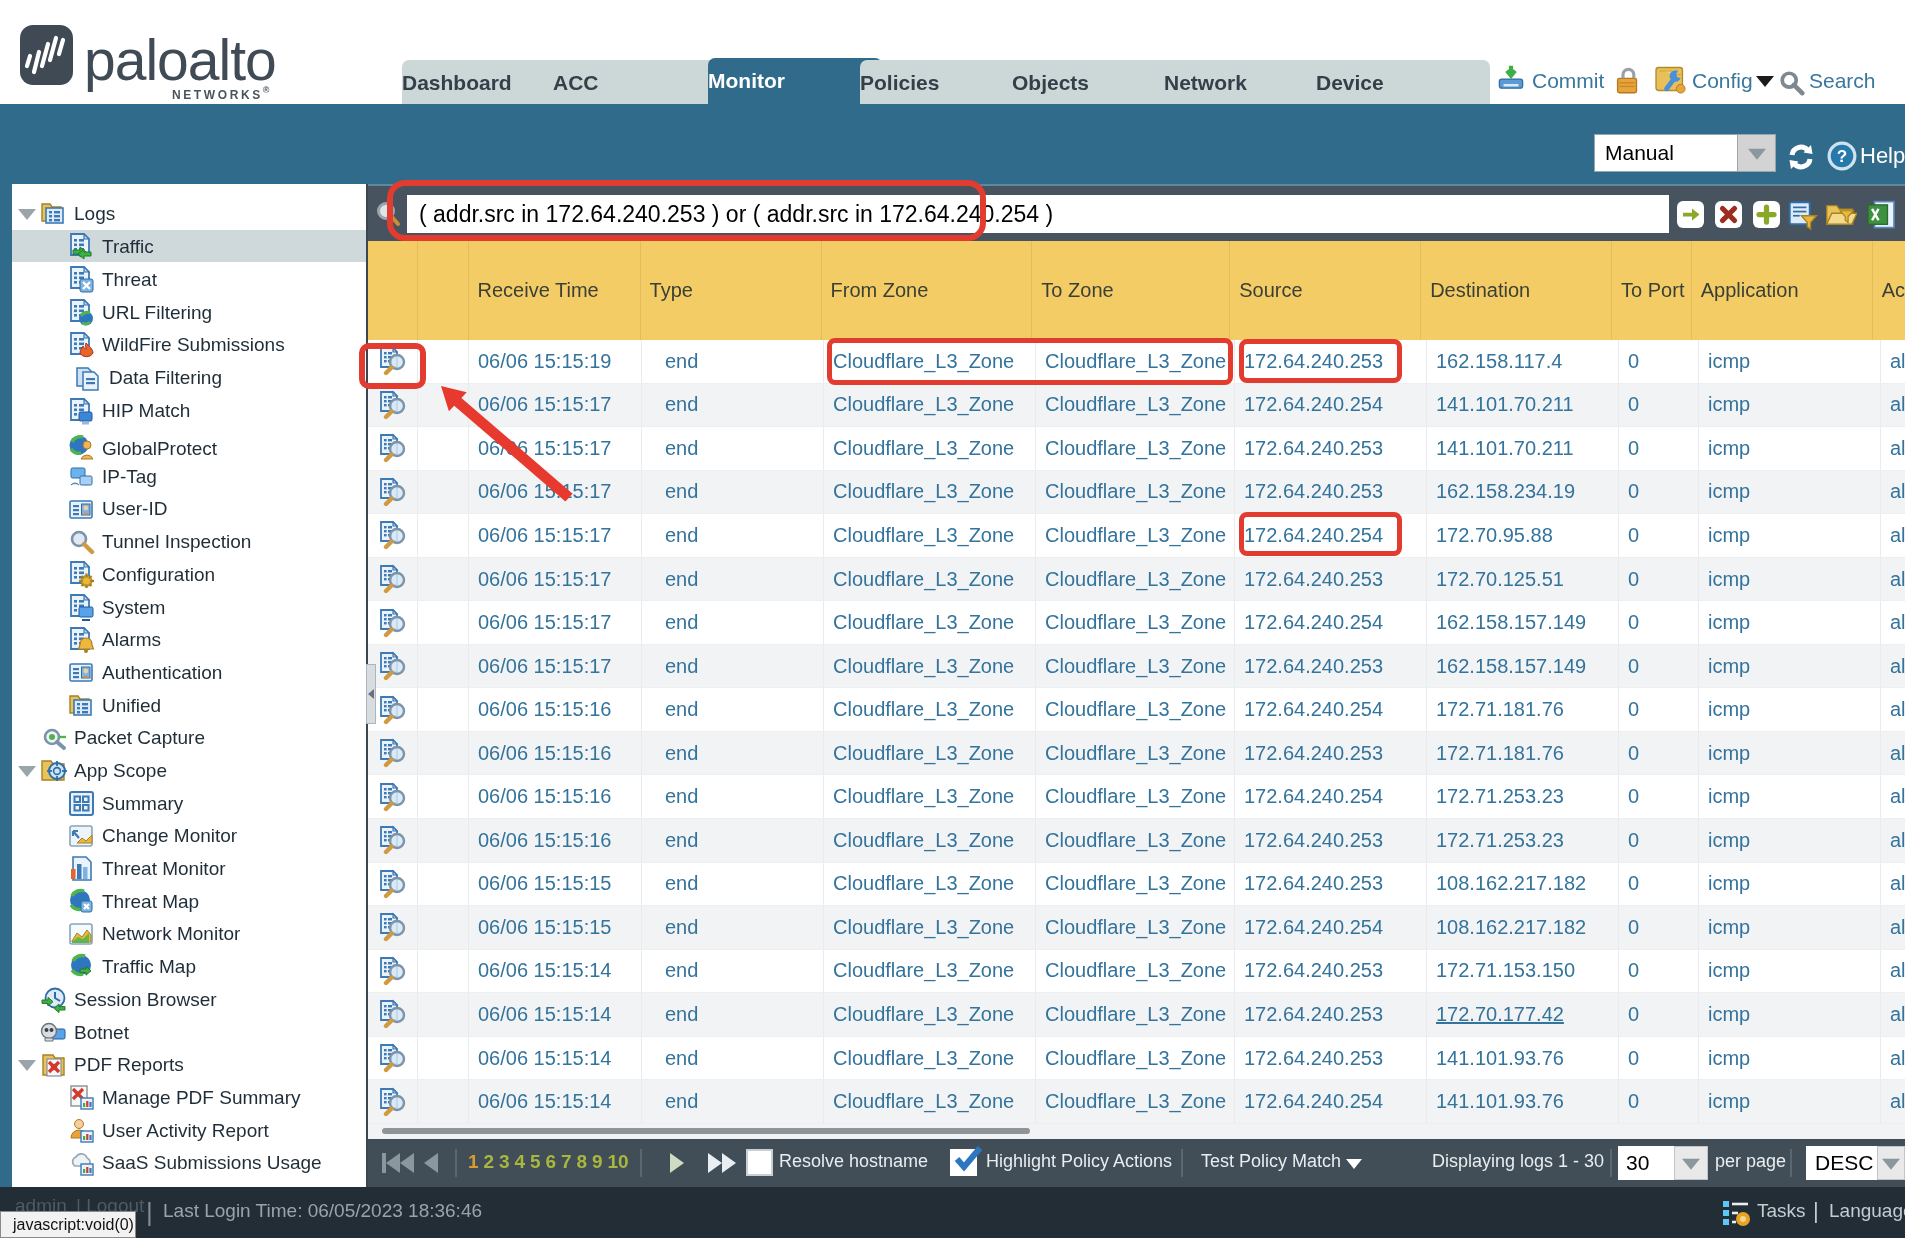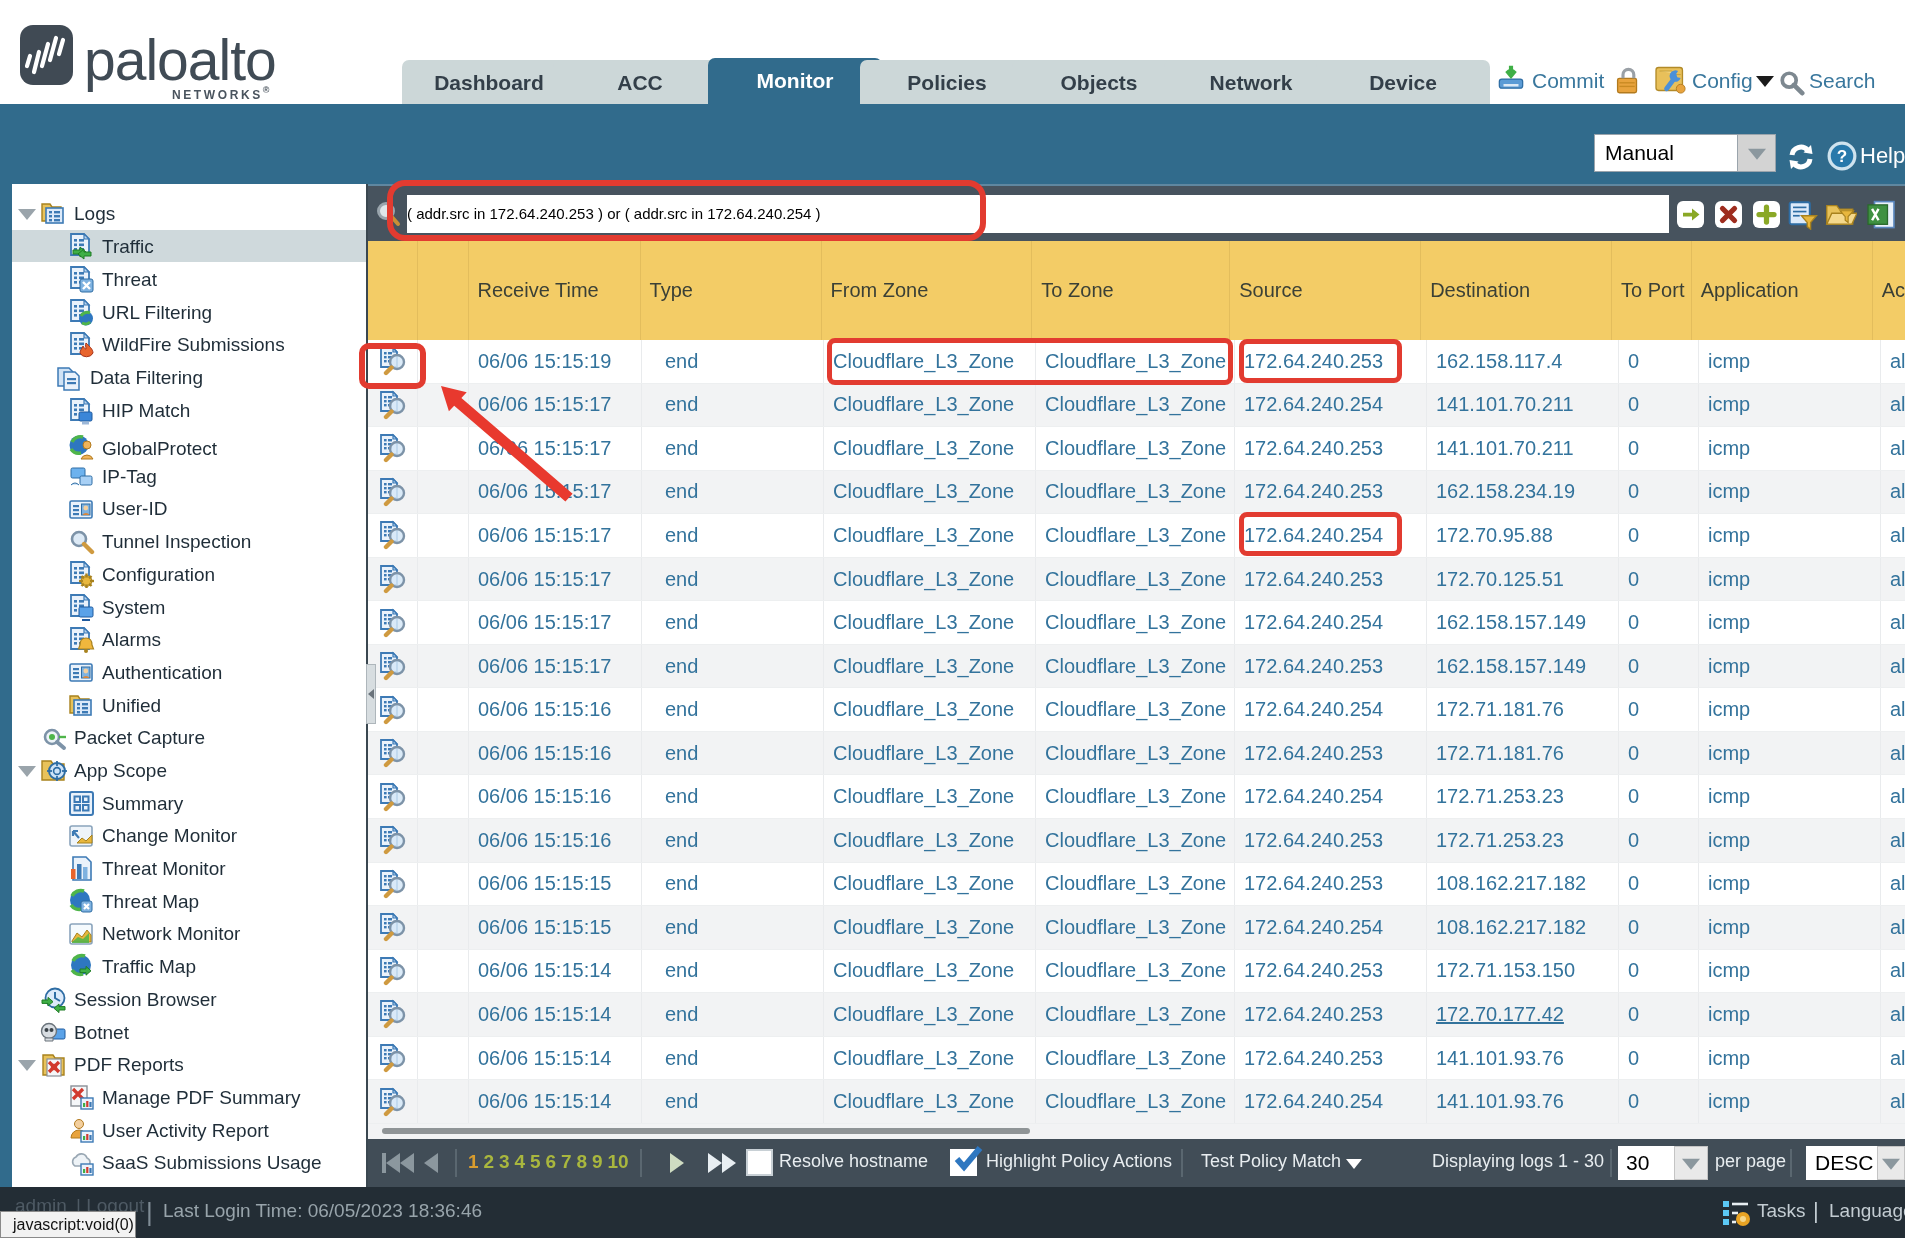--- a/index.html
+++ b/index.html
@@ -2,41 +2,41 @@
 <html><head>
 <meta charset="utf-8">
 <style>
   * { margin:0; padding:0; box-sizing:border-box; }
   html,body { width:1905px; height:1238px; overflow:hidden; font-family:"Liberation Sans",sans-serif; background:#fff; }
   
   #hdr { position:absolute; left:0; top:0; width:1905px; height:104px; background:#ffffff; }
   #logobox { position:absolute; left:20px; top:25px; width:53px; height:60px; background:#404a54; border-radius:13px; }
   #logotext { position:absolute; left:84px; top:27px; color:#404b55; font-size:57px; letter-spacing:-1px; }
   #networks { position:absolute; left:172px; top:85px; color:#4a545e; font-size:12px; font-weight:bold; letter-spacing:2.6px; }
-  .tab { position:absolute; top:60px; height:44px; width:174px; background:#ccd7d8; border-radius:7px 7px 0 0; color:#333f49; font-size:21px; font-weight:bold; text-align:center; line-height:46px; }
+  .tab { position:absolute; top:60px; height:44px; width:174px; background:#ccd7d8; border-radius:7px 7px 0 0; color:#333f49; font-size:21px; font-weight:bold; line-height:46px; }
   .tab.active { background:#316b8c; color:#ffffff; top:58px; height:46px; }
   .hicon { position:absolute; top:66px; height:30px; }
   .htext { position:absolute; top:69px; color:#39779d; font-size:21px; }
   
   #teal { position:absolute; left:0; top:104px; width:1905px; height:80px; background:#316b8c; }
   #manualbox { position:absolute; left:1594px; top:30px; width:144px; height:38px; background:#ffffff; border:1px solid #9aa4ac; font-size:21px; color:#000; line-height:36px; padding-left:10px; }
   #manualarrow { position:absolute; left:1738px; top:30px; width:38px; height:38px; background:#d3d3d3; border:1px solid #9aa4ac; border-left:none; }
   .selarrow { width:0; height:0; border-left:9px solid transparent; border-right:9px solid transparent; border-top:11px solid #8b979e; position:absolute; left:50%; top:50%; transform:translate(-50%,-38%); }
   
   #leftstrip { position:absolute; left:0; top:184px; width:12px; height:1003px; background:#316b8c; }
   #sidebar { position:absolute; left:12px; top:184px; width:354px; height:1003px; background:#ffffff; overflow:hidden; }
   #sbdivider { position:absolute; left:366px; top:184px; width:2px; height:1003px; background:#3a4750; }
   .ti { position:absolute; height:32px; display:flex; align-items:center; color:#1f2d38; font-size:19px; white-space:nowrap; }
   .ti svg { margin-right:7px; }
   .hl { position:absolute; left:0px; top:46px; width:354px; height:32px; background:#cfd9dc; }
   .tri { position:absolute; width:0; height:0; border-left:9px solid transparent; border-right:9px solid transparent; border-top:11px solid #9aa4ab; }
   
   #main { position:absolute; left:368px; top:184px; width:1537px; height:1003px; background:#ffffff; }
   #filterbar { position:absolute; left:0; top:0; width:1537px; height:57px; background:#47535e; border-top:2px solid #5f87a0; }
-  #finput { position:absolute; left:39px; top:9px; width:1262px; height:38px; background:#ffffff; font-size:15px; color:#000; line-height:38px; white-space:nowrap; }
+  #finput { position:absolute; left:39px; top:9px; width:1262px; height:38px; background:#ffffff; font-size:23px; color:#000; line-height:38px; padding-left:12px; white-space:nowrap; }
   .fbtn { position:absolute; top:15px; width:27px; height:27px; background:#ffffff; border-radius:6px; }
   
   #thead { position:absolute; left:0; top:57px; width:1537px; height:99px; background:#f3cc66; display:flex; }
   #thead .c { border-left:1px solid #e3bd5c; height:99px; display:flex; align-items:center; padding-left:9px; color:#3b4036; font-size:20px; }
   #rows { position:absolute; left:0; top:156px; width:1537px; height:784px; }
   .r { display:flex; width:1537px; height:43.55px; background:#ffffff; border-bottom:1px solid #edeff0; }
   .r.alt { background:#f2f3f4; }
   .r .c { border-left:1px solid #e9ebed; height:100%; display:flex; align-items:center; padding-left:9px; color:#33739c; font-size:20px; overflow:hidden; white-space:nowrap; }
   .c.w0{width:49px;border-left:none!important;} .c.w1{width:51px;} .c.w2{width:173px;} .c.w3{width:182px;padding-left:23px;} .c.w4{width:212px;} .c.w5{width:199px;} .c.w6{width:192px;} .c.w7{width:192px;} .c.w8{width:80px;} .c.w9{width:182px;} .c.w10{flex:1;}
   #hscroll { position:absolute; left:0; top:940px; width:1537px; height:15px; background:#f2f3f4; }
@@ -205,21 +205,21 @@
           <rect x="11" y="6" width="5" height="2.6"></rect>
           <rect x="6" y="10.5" width="3" height="2.6"></rect>
           <rect x="11" y="10.5" width="5" height="2.6"></rect>
           <rect x="6" y="15" width="3" height="2.6"></rect>
           <rect x="11" y="15" width="5" height="2.6"></rect>
         </g>
         <path d="M18 11 c3 3 7 6 7 10 a7 6 0 0 1 -13 0 c0 -3 2 -4 3 -7 c1 2 2 3 3 3 c0 -2 -1 -4 0 -6 z" fill="#e8642d" stroke="#a8341a" stroke-width="1"></path>
       </svg>
       <span>WildFire Submissions</span>
     </div>
-<div class="ti" style="left:44px;top:178.0px;">
+<div class="ti" style="left:63px;top:178.0px;">
       <svg width="27" height="27" viewBox="0 0 27 27">
         <path d="M2 3 h11 l4 4 v14 h-15 z" fill="#cfe2f5" stroke="#3d7ab5" stroke-width="1.5"></path>
         <path d="M8 7 h11 l4 4 v14 h-15 z" fill="#eaf2fb" stroke="#3d7ab5" stroke-width="1.5"></path>
         <g fill="#3d7ab5">
           <rect x="11" y="13" width="9" height="2.2"></rect>
           <rect x="11" y="17" width="9" height="2.2"></rect>
         </g>
       </svg>
       <span>Data Filtering</span>
     </div>

